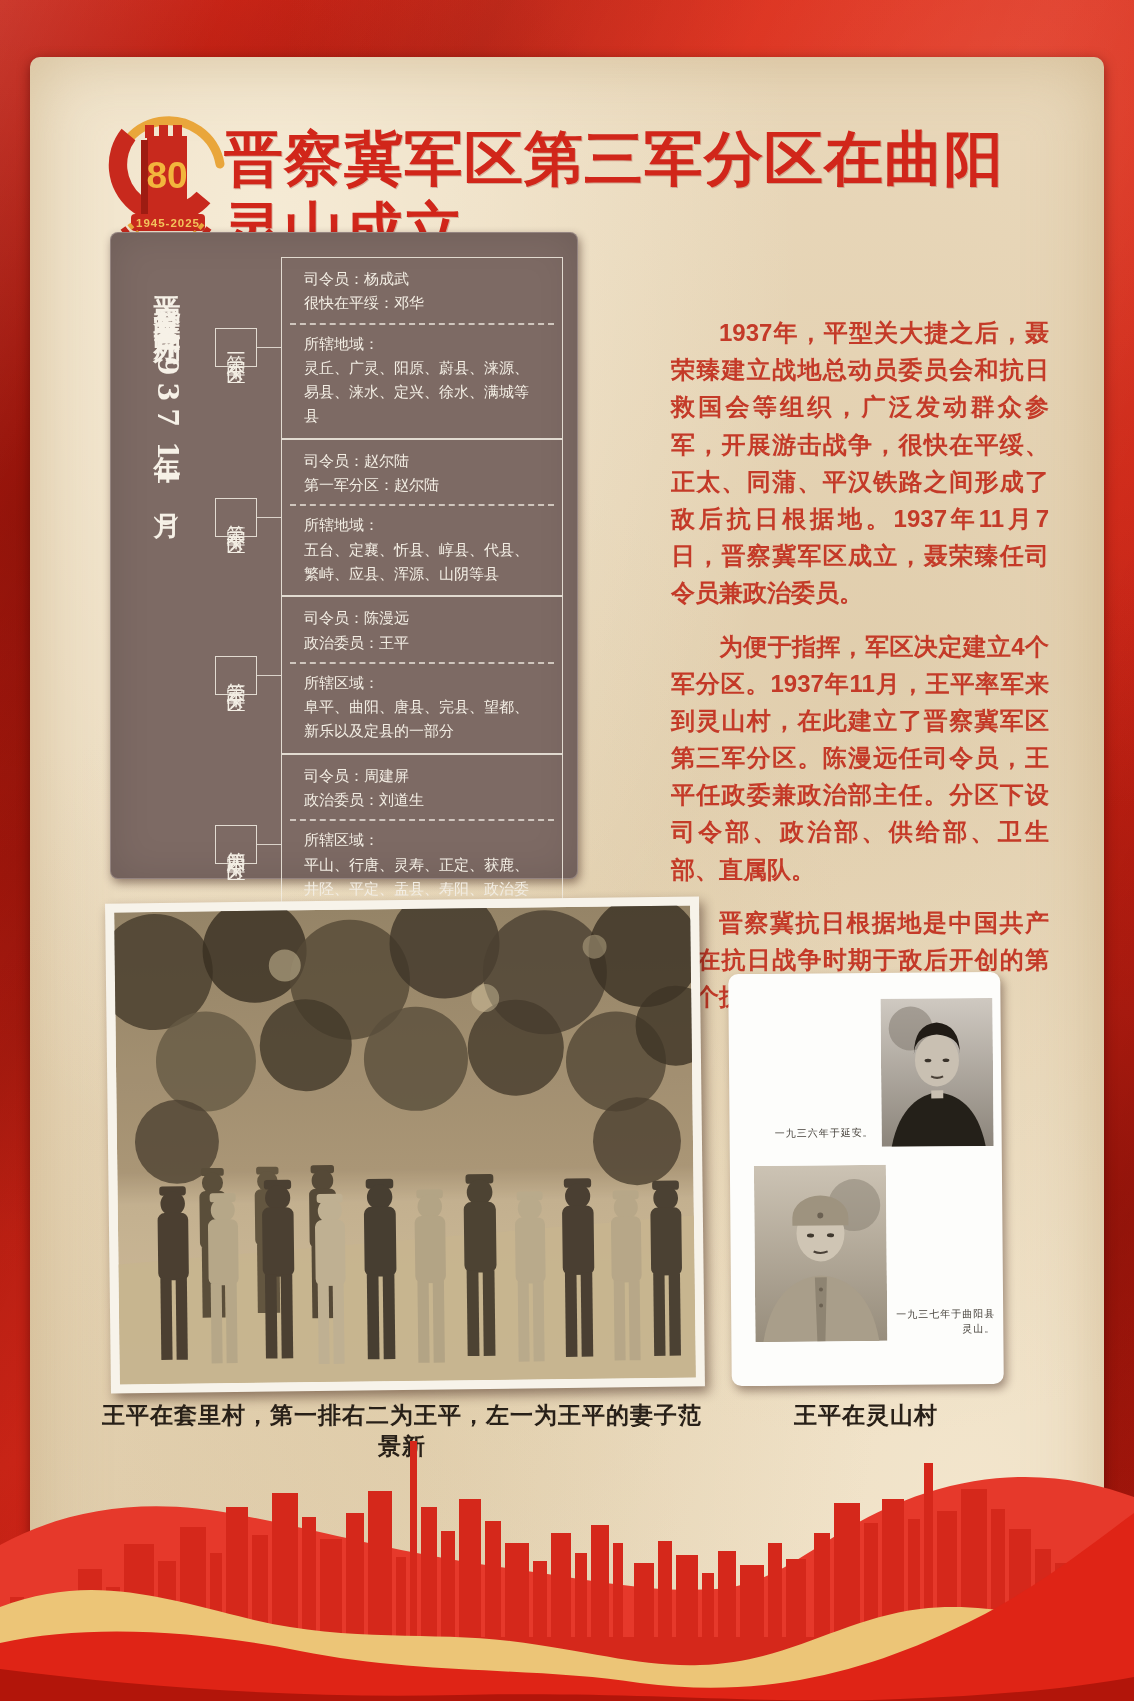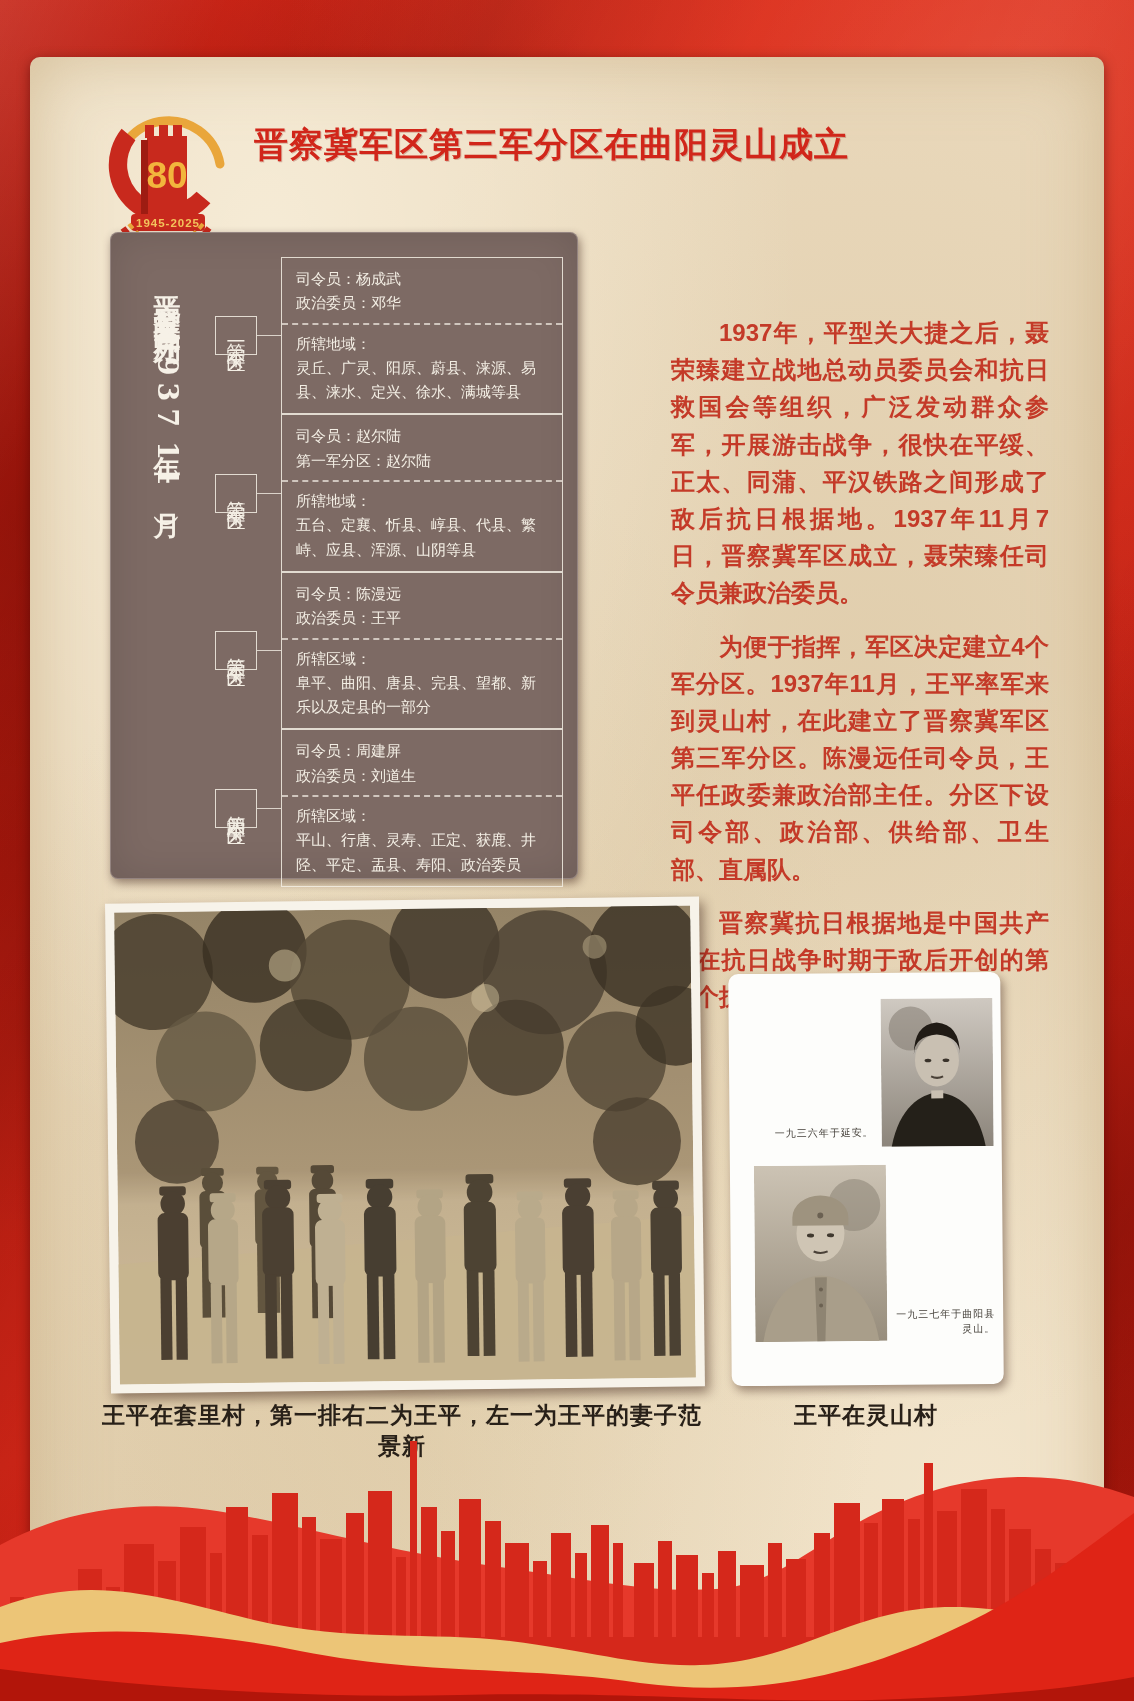--- a/index.html
+++ b/index.html
@@ -15,35 +15,35 @@
     background-color:#ead9bc;
     background-image:
       radial-gradient(ellipse at 22% 12%, rgba(255,250,235,.55), transparent 45%),
       radial-gradient(ellipse at 78% 40%, rgba(208,186,146,.38), transparent 52%),
       radial-gradient(ellipse at 38% 72%, rgba(214,194,154,.42), transparent 48%),
       radial-gradient(ellipse at 88% 88%, rgba(255,247,228,.4), transparent 42%),
       radial-gradient(ellipse at 10% 95%, rgba(205,182,140,.35), transparent 40%);
     box-shadow:0 3px 12px rgba(60,0,0,.5), inset 0 0 70px rgba(186,156,106,.5);}
   
   .logo{position:absolute;left:96px;top:98px;width:140px;height:142px;}
-  .title{position:absolute;left:254px;top:124px;width:830px;font-size:34px;font-weight:900;
+  .title{position:absolute;left:224px;top:124px;width:830px;font-size:59px;font-weight:900;
     color:#d1261a;letter-spacing:1px;line-height:1.2;text-shadow:1px 1px 0 rgba(130,15,6,.25);}
   
   .chart{position:absolute;left:110px;top:232px;width:466px;height:645px;background:#7d6a64;
     border-radius:8px;border:1px solid rgba(255,255,255,.18);
     box-shadow:2px 4px 10px rgba(40,10,5,.45), inset 0 0 40px rgba(0,0,0,.12);color:#f3eee4;}
   .chart-side{position:absolute;left:38px;top:42px;writing-mode:vertical-rl;text-orientation:mixed;
     font-family:"DejaVu Serif",serif;font-size:27px;font-weight:600;letter-spacing:7px;color:#f6f1e7;}
   .chart-rows{position:absolute;left:104px;top:24px;right:14px;height:597px;
     display:flex;flex-direction:column;justify-content:space-between;}
   .crow{display:flex;align-items:center;}
   .clabel{writing-mode:vertical-rl;text-orientation:mixed;border:1px solid rgba(243,238,228,.85);
     padding:11px 7px;font-size:19px;letter-spacing:3px;flex:none;}
   .cline{width:24px;height:1px;background:rgba(243,238,228,.8);flex:none;}
-  .cbox{flex:1;border:1px solid rgba(243,238,228,.85);padding:9px 14px;font-size:15px;line-height:1.62;}
+  .cbox{flex:1;border:1px solid rgba(243,238,228,.85);padding:9px 22px;font-size:15px;line-height:1.62;}
   .dash{border-top:2px dashed rgba(243,238,228,.7);margin:7px -14px;}
   
   .article{position:absolute;left:655px;top:298px;width:410px;color:#c43a28;font-size:24px;
     line-height:1.55;text-align:justify;font-weight:600;}
   .article p{margin:16px;text-indent:2em;}
   
   .photo-main{position:absolute;left:108px;top:900px;width:594px;height:490px;background:#f7f3ea;
     padding:9px;box-sizing:border-box;transform:rotate(-0.7deg);
     box-shadow:4px 6px 12px rgba(40,10,5,.45);}
   .photo-main svg{width:100%;height:100%;display:block;}
@@ -89,21 +89,21 @@
 
   <div class="chart">
     <div class="chart-side">晋察冀军区序列（1937年11月）</div>
     <div class="chart-rows">
 
       <div class="crow">
         <div class="clabel">第一军分区</div>
         <div class="cline"></div>
         <div class="cbox">
           <div>司令员：杨成武</div>
-          <div>政治委员：邓华</div>
+          <div>很快在平绥：邓华</div>
           <div class="dash"></div>
           <div>所辖地域：</div>
           <div>灵丘、广灵、阳原、蔚县、涞源、易县、涞水、定兴、徐水、满城等县</div>
         </div>
       </div>
 
       <div class="crow">
         <div class="clabel">第二军分区</div>
         <div class="cline"></div>
         <div class="cbox">

